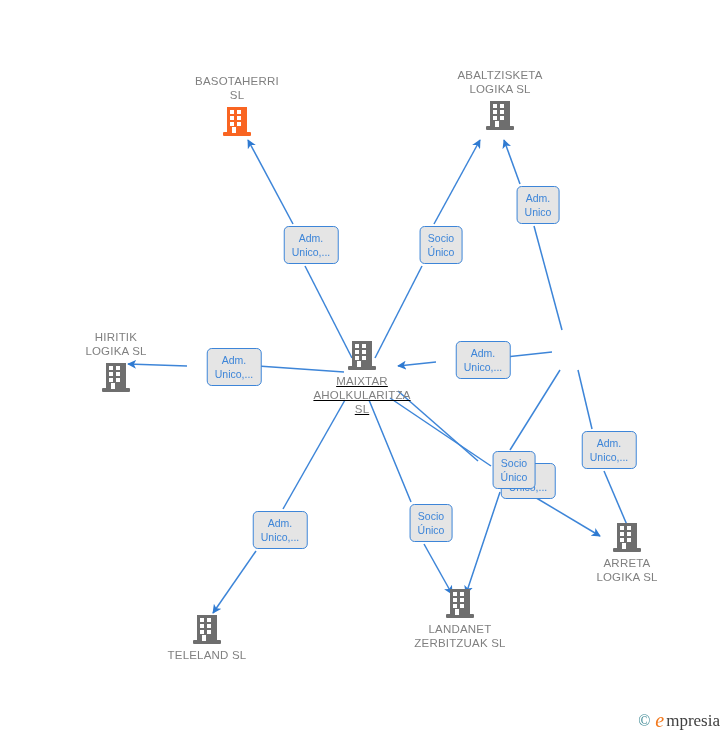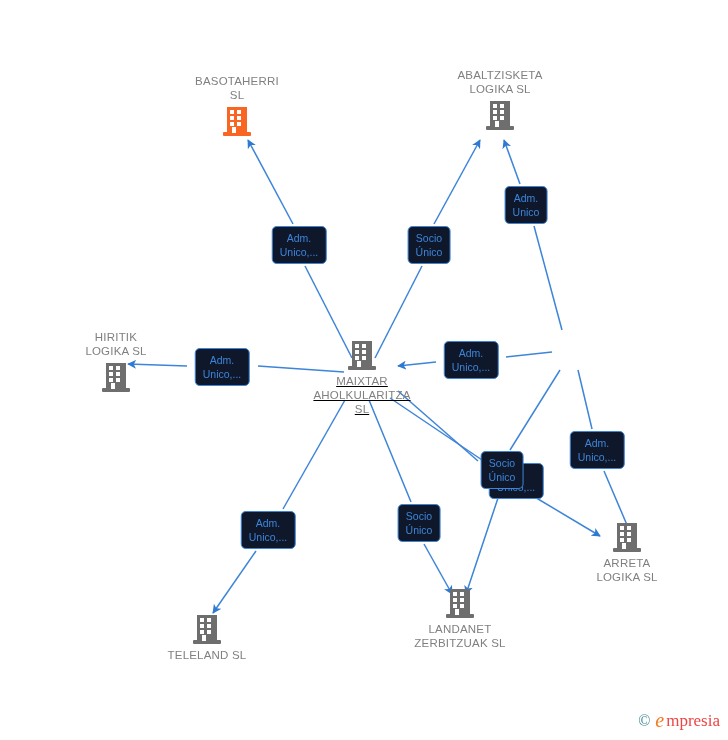--- a/index.html
+++ b/index.html
@@ -40,31 +40,32 @@
   .node-label.above { margin-bottom: 2px; }
   .icon-wrap {
     display: flex;
     justify-content: center;
     align-items: center;
     height: 34px;
   }
   .edge-label {
     position: absolute;
     transform: translate(-50%, -50%);
-    background: #0f172a;
+    background: #e5e5e5;
     border: 1.4px solid #3d85d8;
     border-radius: 5px;
     color: #3d85d8;
     font-size: 10.5px;
     line-height: 14px;
     font-family: "Liberation Sans", sans-serif;
     text-align: center;
     padding: 4px 7px 4px 7px;
     white-space: pre-line;
     box-sizing: border-box;
+    margin-left: 12px;
   }
   #logo {
     position: absolute;
     right: 8px;
     bottom: 8px;
     display: flex;
     align-items: center;
     gap: 5px;
   }
   .logo-c {
@@ -73,21 +74,21 @@
     font-family: "Liberation Serif", serif;
   }
   .logo-e {
     font-size: 20px;
     color: #f2791e;
     font-family: "Liberation Serif", serif;
     font-style: italic;
   }
   .logo-rest {
     font-size: 17px;
-    color: #ef4444;
+    color: #404040;
     font-family: "Liberation Serif", serif;
     margin-left: -3px;
   }
 </style>
 </head>
 <body>
 
 <div id="canvas">
 
   <svg id="edges" viewBox="0 0 728 740">

